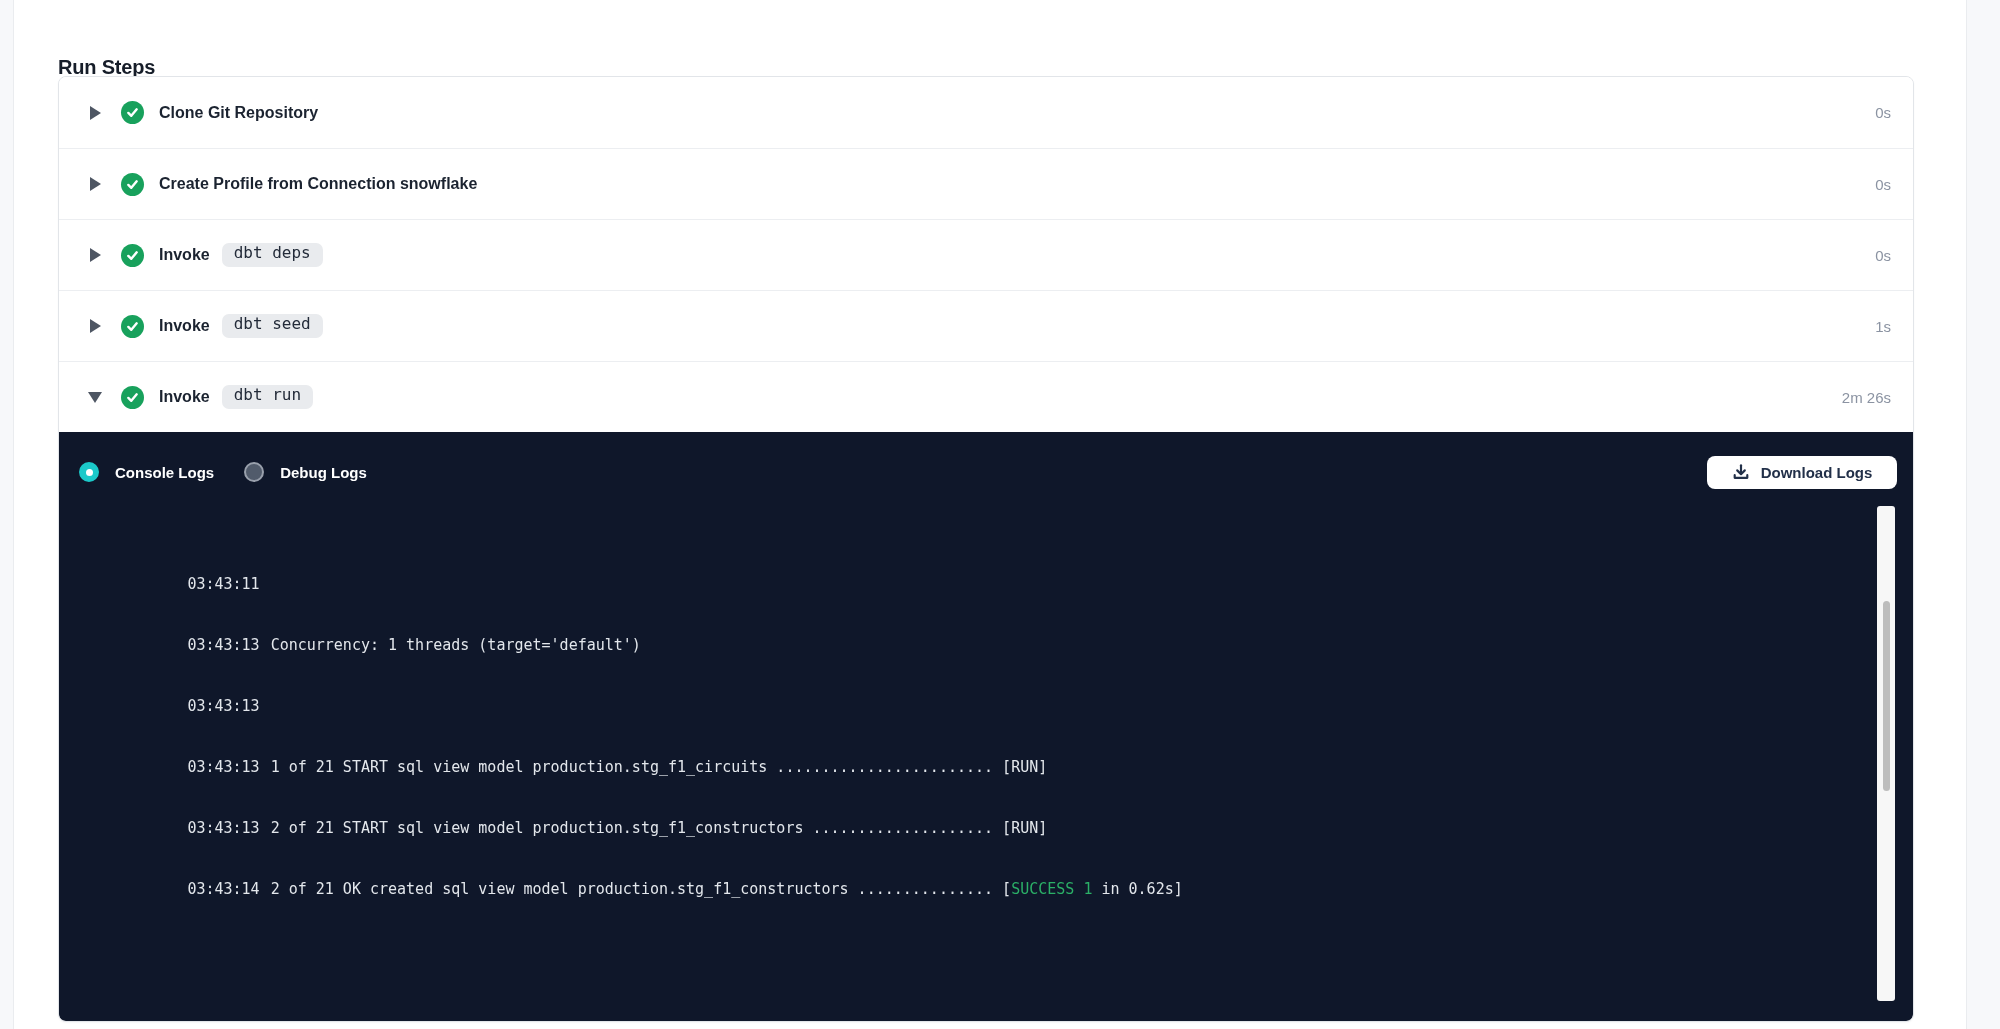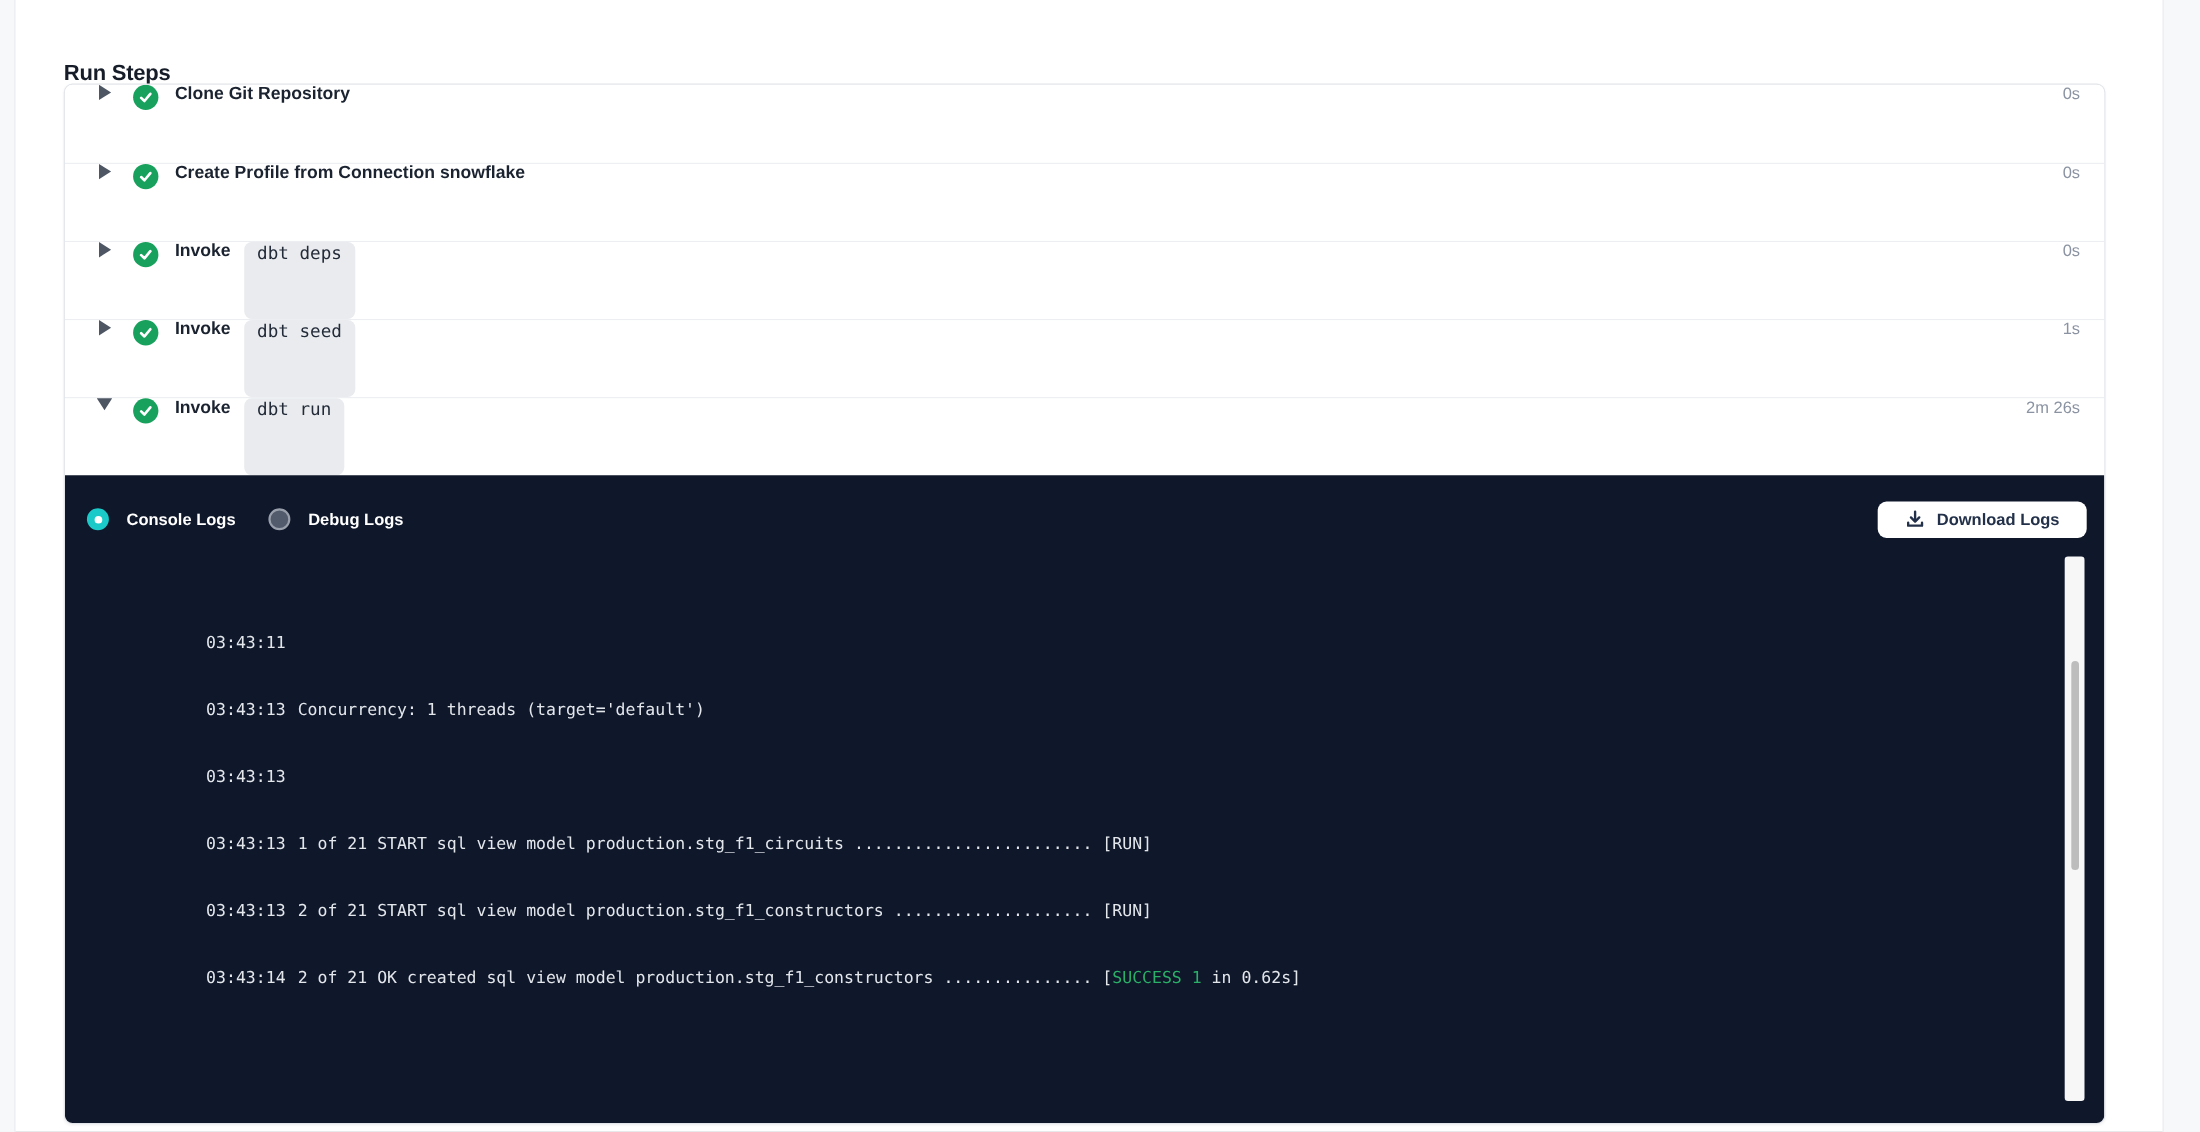--- a/index.html
+++ b/index.html
@@ -15,21 +15,21 @@
   .page-title{position:absolute;left:58px;top:12px;font-size:20px;font-weight:700;color:#161d29;letter-spacing:-0.2px;margin-top:44px;}
 
   .card{
     position:absolute;left:58px;top:76px;width:1856px;height:946px;
     background:#ffffff;border:1px solid #e2e5e9;border-radius:8px;
     box-shadow:0 1px 2px rgba(20,30,50,.04);
     box-sizing:border-box;overflow:hidden;
     display:flex;flex-direction:column;
   }
   .step-row{
-    height:71px;flex:0 0 71px;display:flex;
+    height:71px;flex:0 0 71px;display:flex;align-items:center;
     padding:0 22px 0 28px;box-sizing:border-box;background:#fff;cursor:pointer;
   }
   .step-row + .step-row{border-top:1px solid #eceef1;}
   .caret-box{width:16px;display:flex;justify-content:center;margin-right:18px;flex:0 0 16px;}
   .caret{width:0;height:0;border-top:7px solid transparent;border-bottom:7px solid transparent;border-left:11px solid #4e5663;}
   .caret.expanded{border-left:7px solid transparent;border-right:7px solid transparent;border-top:11px solid #4e5663;border-bottom:none;}
   .check{
     width:23px;height:23px;border-radius:50%;background:#18a15c;flex:0 0 23px;
     display:flex;align-items:center;justify-content:center;margin-right:15px;
   }

